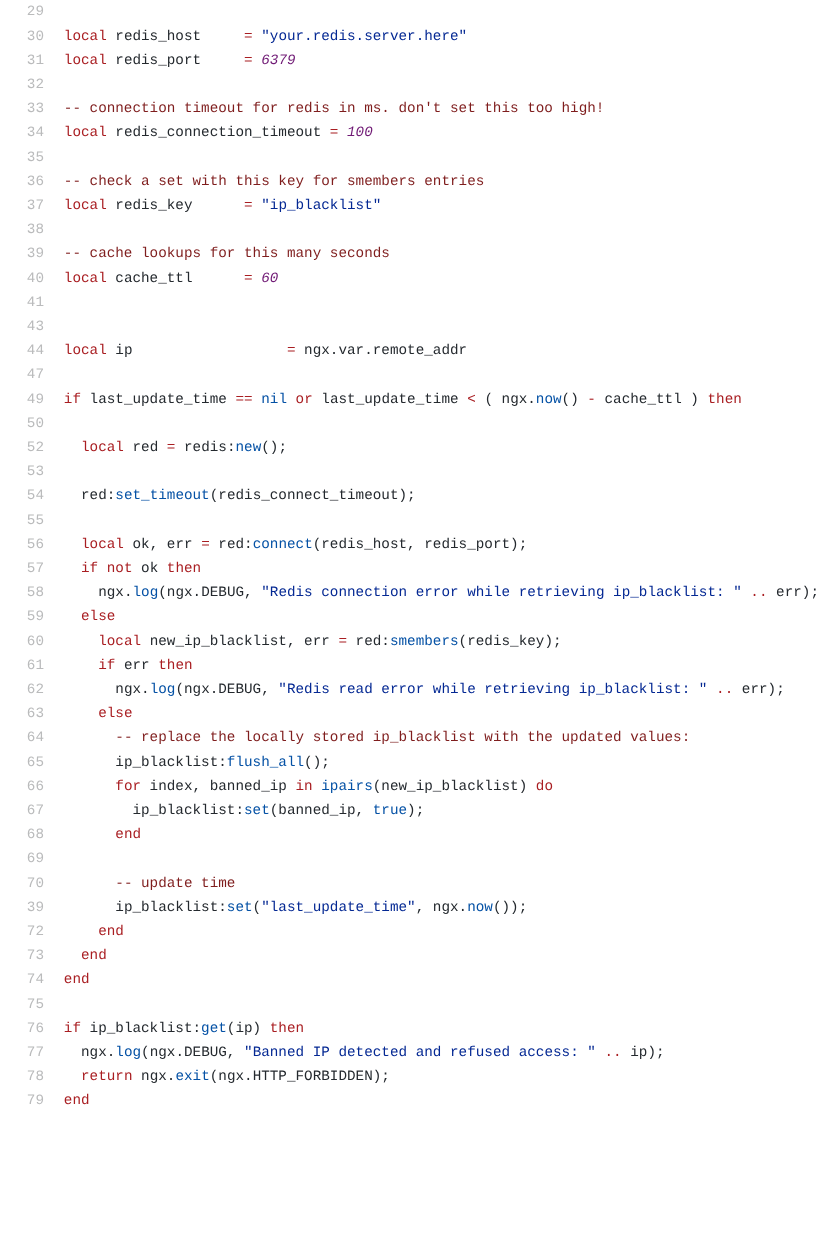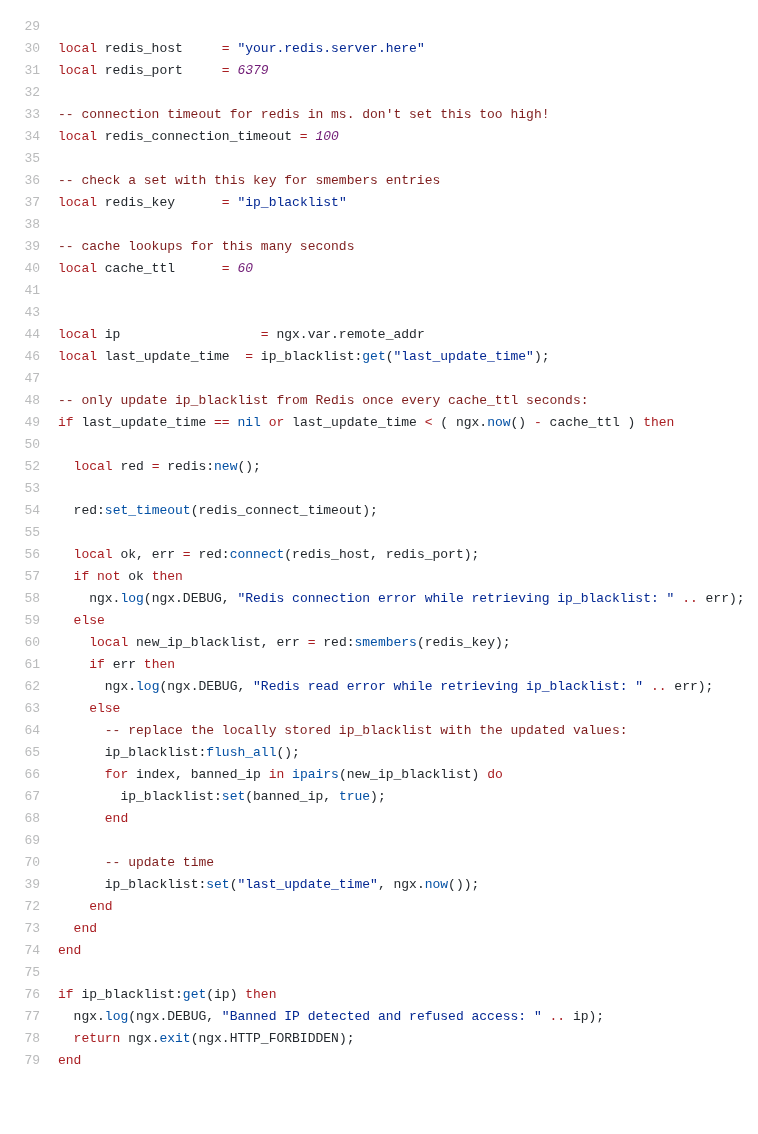--- a/index.html
+++ b/index.html
@@ -7,21 +7,20 @@
     padding: 0;
     font-family: "SFMono-Regular", Consolas, "Liberation Mono", Menlo, monospace;
     font-size: 13px;
     line-height: 22px;
     background: #fff;
     color: #24292e;
   }
   .editor {
     width: 758px;
     box-sizing: border-box;
-    margin-top: 16px;
   }
   .line {
     display: flex;
     white-space: pre;
   }
   .gutter {
     width: 40px;
     text-align: right;
     color: #babbbc;
     padding-right: 18px;
@@ -52,23 +51,21 @@
     <div class="line"><div class="gutter">34</div><div class="code"><span class="tok-kw">local</span><span class="tok-pl"> redis_connection_timeout </span><span class="tok-kw">=</span><span class="tok-pl"> </span><span class="tok-num">100</span></div></div>
     <div class="line"><div class="gutter">35</div><div class="code"></div></div>
     <div class="line"><div class="gutter">36</div><div class="code"><span class="tok-com">-- check a set with this key for smembers entries</span></div></div>
     <div class="line"><div class="gutter">37</div><div class="code"><span class="tok-kw">local</span><span class="tok-pl"> redis_key      </span><span class="tok-kw">=</span><span class="tok-pl"> </span><span class="tok-str">"ip_blacklist"</span></div></div>
     <div class="line"><div class="gutter">38</div><div class="code"></div></div>
     <div class="line"><div class="gutter">39</div><div class="code"><span class="tok-com">-- cache lookups for this many seconds</span></div></div>
     <div class="line"><div class="gutter">40</div><div class="code"><span class="tok-kw">local</span><span class="tok-pl"> cache_ttl      </span><span class="tok-kw">=</span><span class="tok-pl"> </span><span class="tok-num">60</span></div></div>
     <div class="line"><div class="gutter">41</div><div class="code"></div></div>
     <div class="line"><div class="gutter">43</div><div class="code"></div></div>
     <div class="line"><div class="gutter">44</div><div class="code"><span class="tok-kw">local</span><span class="tok-pl"> ip                  </span><span class="tok-kw">=</span><span class="tok-pl"> ngx.var.remote_addr</span></div></div>
-    <div class="line"><div class="gutter">46</div><div class="code"><span class="tok-kw">local</span><span class="tok-pl"> last_update_time  </span><span class="tok-kw">=</span><span class="tok-pl"> ip_blacklist:</span><span class="tok-fn">get</span><span class="tok-pl">(</span><span class="tok-str">"last_update_time"</span><span class="tok-pl">);</span></div></div>
     <div class="line"><div class="gutter">47</div><div class="code"></div></div>
-    <div class="line"><div class="gutter">48</div><div class="code"><span class="tok-com">-- only update ip_blacklist from Redis once every cache_ttl seconds:</span></div></div>
     <div class="line"><div class="gutter">49</div><div class="code"><span class="tok-kw">if</span><span class="tok-pl"> last_update_time </span><span class="tok-kw">==</span><span class="tok-pl"> </span><span class="tok-bool">nil</span><span class="tok-pl"> </span><span class="tok-kw">or</span><span class="tok-pl"> last_update_time </span><span class="tok-kw">&lt;</span><span class="tok-pl"> ( ngx.</span><span class="tok-fn">now</span><span class="tok-pl">() </span><span class="tok-kw">-</span><span class="tok-pl"> cache_ttl ) </span><span class="tok-kw">then</span></div></div>
     <div class="line"><div class="gutter">50</div><div class="code"></div></div>
     <div class="line"><div class="gutter">52</div><div class="code"><span class="tok-pl">  </span><span class="tok-kw">local</span><span class="tok-pl"> red </span><span class="tok-kw">=</span><span class="tok-pl"> redis:</span><span class="tok-fn">new</span><span class="tok-pl">();</span></div></div>
     <div class="line"><div class="gutter">53</div><div class="code"></div></div>
     <div class="line"><div class="gutter">54</div><div class="code"><span class="tok-pl">  </span><span class="tok-pl">red:</span><span class="tok-fn">set_timeout</span><span class="tok-pl">(redis_connect_timeout);</span></div></div>
     <div class="line"><div class="gutter">55</div><div class="code"></div></div>
     <div class="line"><div class="gutter">56</div><div class="code"><span class="tok-pl">  </span><span class="tok-kw">local</span><span class="tok-pl"> ok, err </span><span class="tok-kw">=</span><span class="tok-pl"> red:</span><span class="tok-fn">connect</span><span class="tok-pl">(redis_host, redis_port);</span></div></div>
     <div class="line"><div class="gutter">57</div><div class="code"><span class="tok-pl">  </span><span class="tok-kw">if</span><span class="tok-pl"> </span><span class="tok-kw">not</span><span class="tok-pl"> ok </span><span class="tok-kw">then</span></div></div>
     <div class="line"><div class="gutter">58</div><div class="code"><span class="tok-pl">    </span><span class="tok-pl">ngx.</span><span class="tok-fn">log</span><span class="tok-pl">(ngx.DEBUG, </span><span class="tok-str">"Redis connection error while retrieving ip_blacklist: "</span><span class="tok-pl"> </span><span class="tok-kw">..</span><span class="tok-pl"> err);</span></div></div>
     <div class="line"><div class="gutter">59</div><div class="code"><span class="tok-pl">  </span><span class="tok-kw">else</span></div></div>

